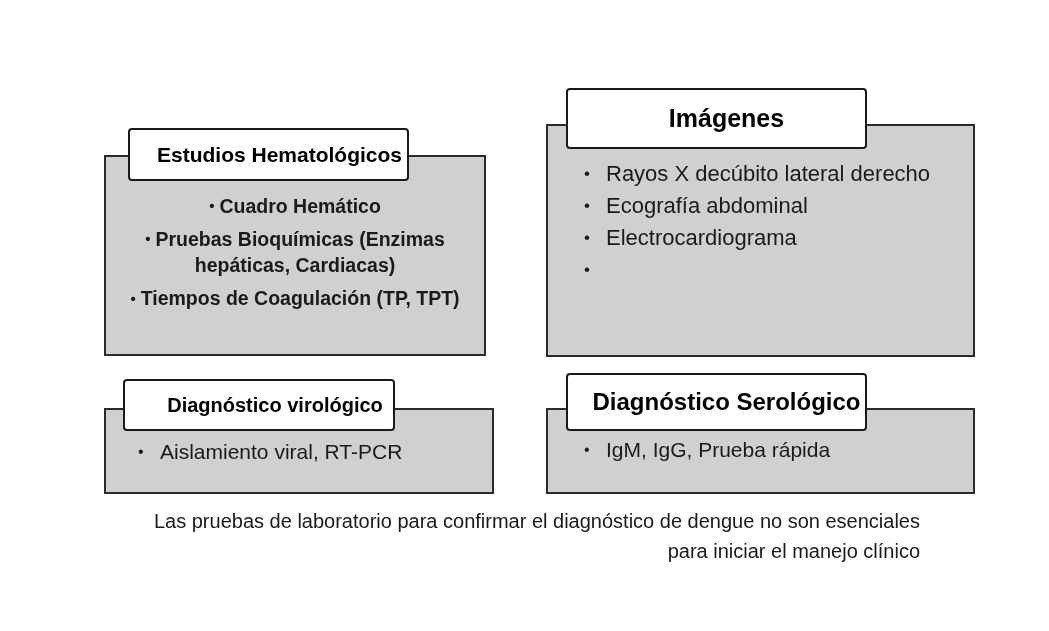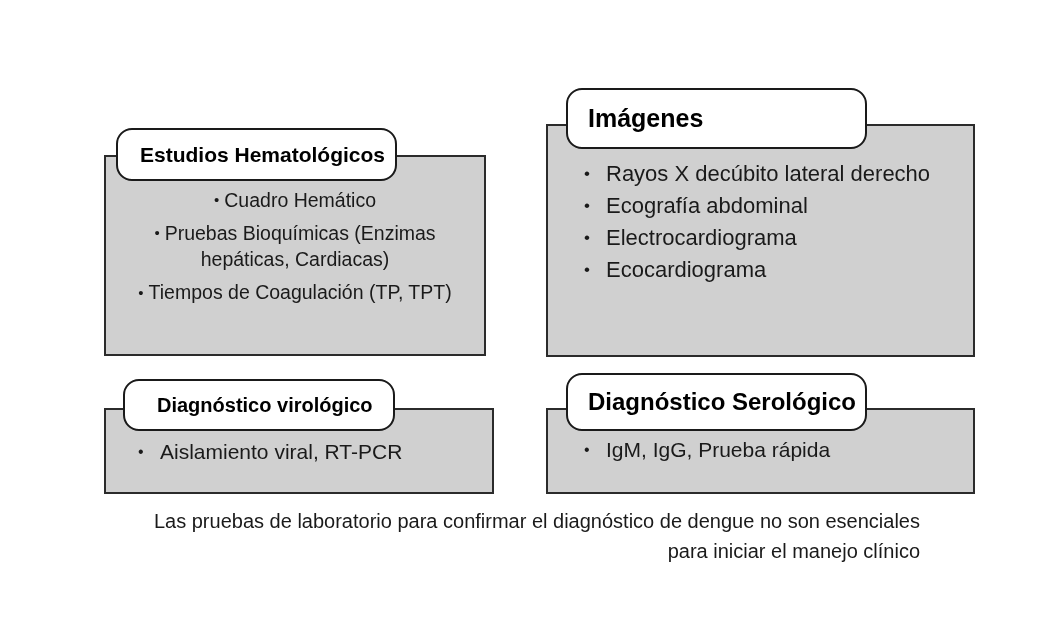--- a/index.html
+++ b/index.html
@@ -38,25 +38,26 @@
     left: 0;
     right: 0;
     box-sizing: border-box;
   }
 
   
   .cap {
     position: absolute;
     background: #ffffff;
     border: 2px solid #1a1a1a;
-    border-radius: 16px;
+    border-radius: 4px;
     box-sizing: border-box;
     display: flex;
     align-items: center;
     z-index: 5;
+    justify-content: center;
   }
   .cap-label {
     font-weight: bold;
     color: #000000;
     white-space: nowrap;
     line-height: 1.1;
   }
 
   
   ul.blist {
@@ -113,22 +114,22 @@
     left: 4px;
     top: 0;
     font-size: 16px;
     line-height: 28px;
   }
 
   
 
   
   #panel-hema        { left: 104px; top: 155px; width: 382px; height: 201px; }
-  #panel-hema-body   { top: 30px; padding: 0 16px; }
-  #cap-hema          { left: 116px; top: 128px; width: 281px; height: 53px;
+  #panel-hema-body   { top: 36px; padding: 0 16px; font-weight: bold; }
+  #cap-hema          { left: 128px; top: 128px; width: 281px; height: 53px;
                        padding-left: 22px; }
   #cap-hema .cap-label { font-size: 21px; }
 
   
   #panel-img         { left: 546px; top: 124px; width: 429px; height: 233px; }
   #panel-img-body    { top: 33px; padding: 0 32px; }
   #cap-img           { left: 566px; top: 88px; width: 301px; height: 61px;
                        padding-left: 20px; }
   #cap-img .cap-label { font-size: 25px; }
 
@@ -175,21 +176,21 @@
   <div class="cap" id="cap-hema">
     <span class="cap-label">Estudios Hematológicos</span>
   </div>
 
   <div class="panel" id="panel-img">
     <div class="panel-body" id="panel-img-body">
       <ul class="blist hang-list">
         <li><span class="bullet">•</span><span>Rayos X decúbito lateral derecho</span></li>
         <li><span class="bullet">•</span><span>Ecografía abdominal</span></li>
         <li><span class="bullet">•</span><span>Electrocardiograma</span></li>
-        <li><span class="bullet">•</span><span>Ecocardiograma</span></li>
+        <li><span class="bullet">•</span></li>
       </ul>
     </div>
   </div>
   <div class="cap" id="cap-img">
     <span class="cap-label">Imágenes</span>
   </div>
 
   <div class="panel" id="panel-viro">
     <div class="panel-body" id="panel-viro-body">
       <ul class="blist one-list">

